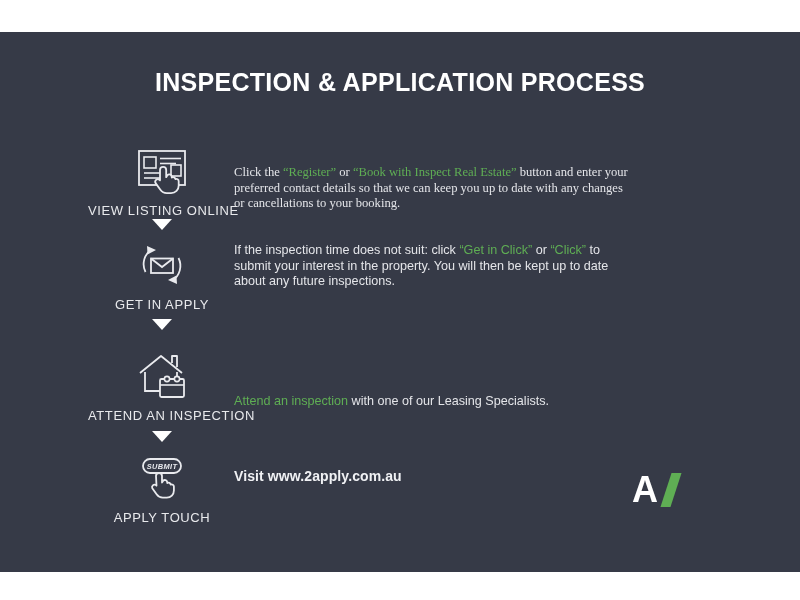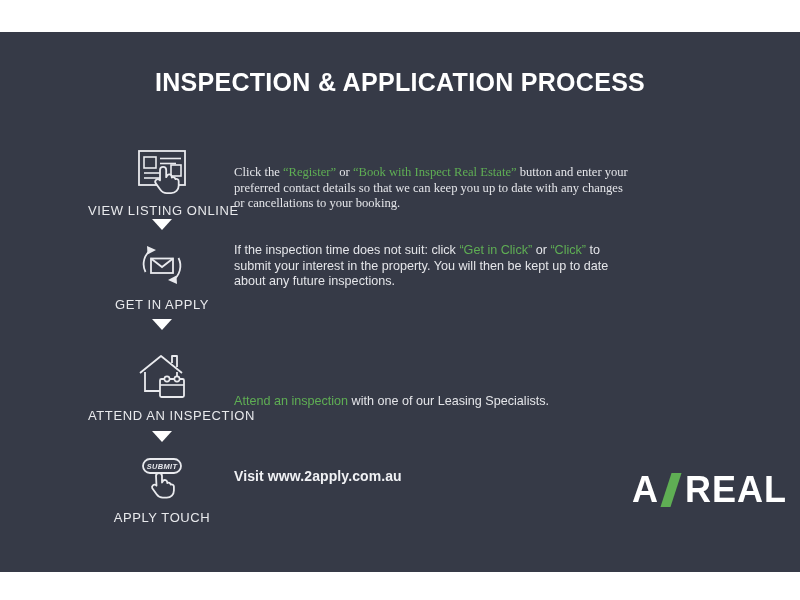--- a/index.html
+++ b/index.html
@@ -206,16 +206,15 @@
       <div class="step-label">APPLY TOUCH</div>
     </div>
     <div class="step-body" style="top:4px;">
       <div class="sub-note">Visit www.2apply.com.au</div>
     </div>
   </div>
 
   <div class="logo">
     <span class="logo-text">A</span>
     <span class="slash"></span>
-    <span class="logo-text">REAL</span>
   </div>
 
 </div>
 
 </body></html>

